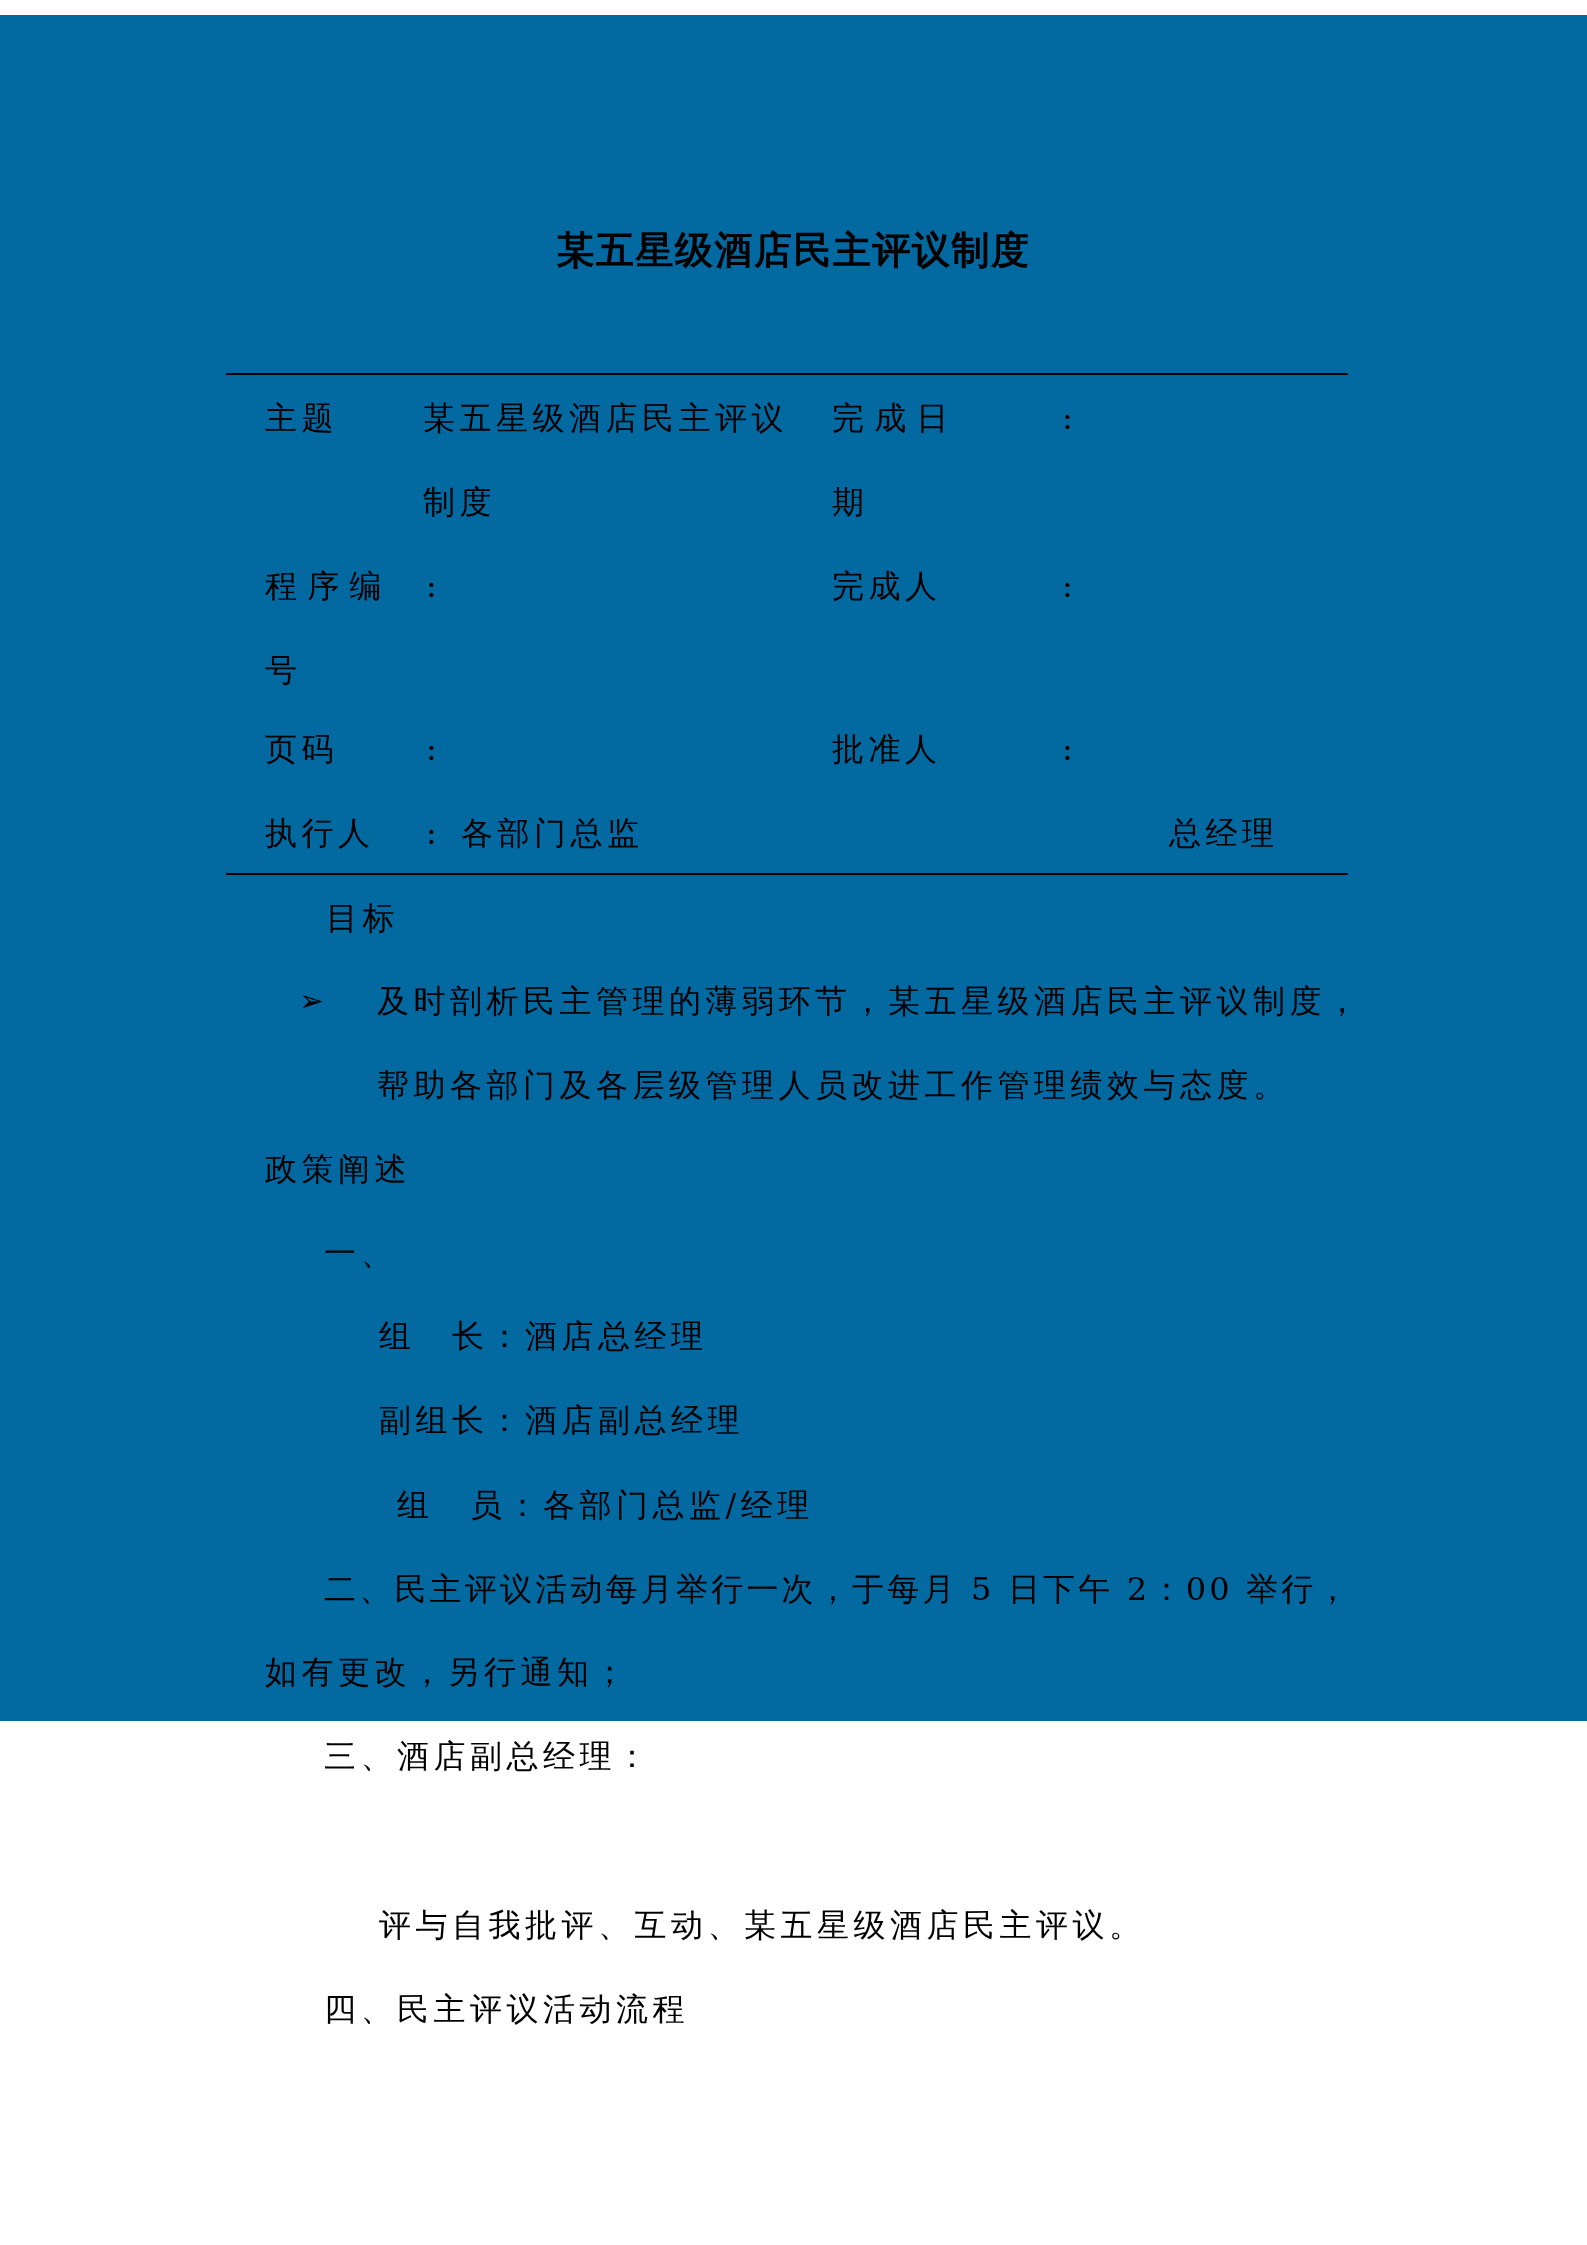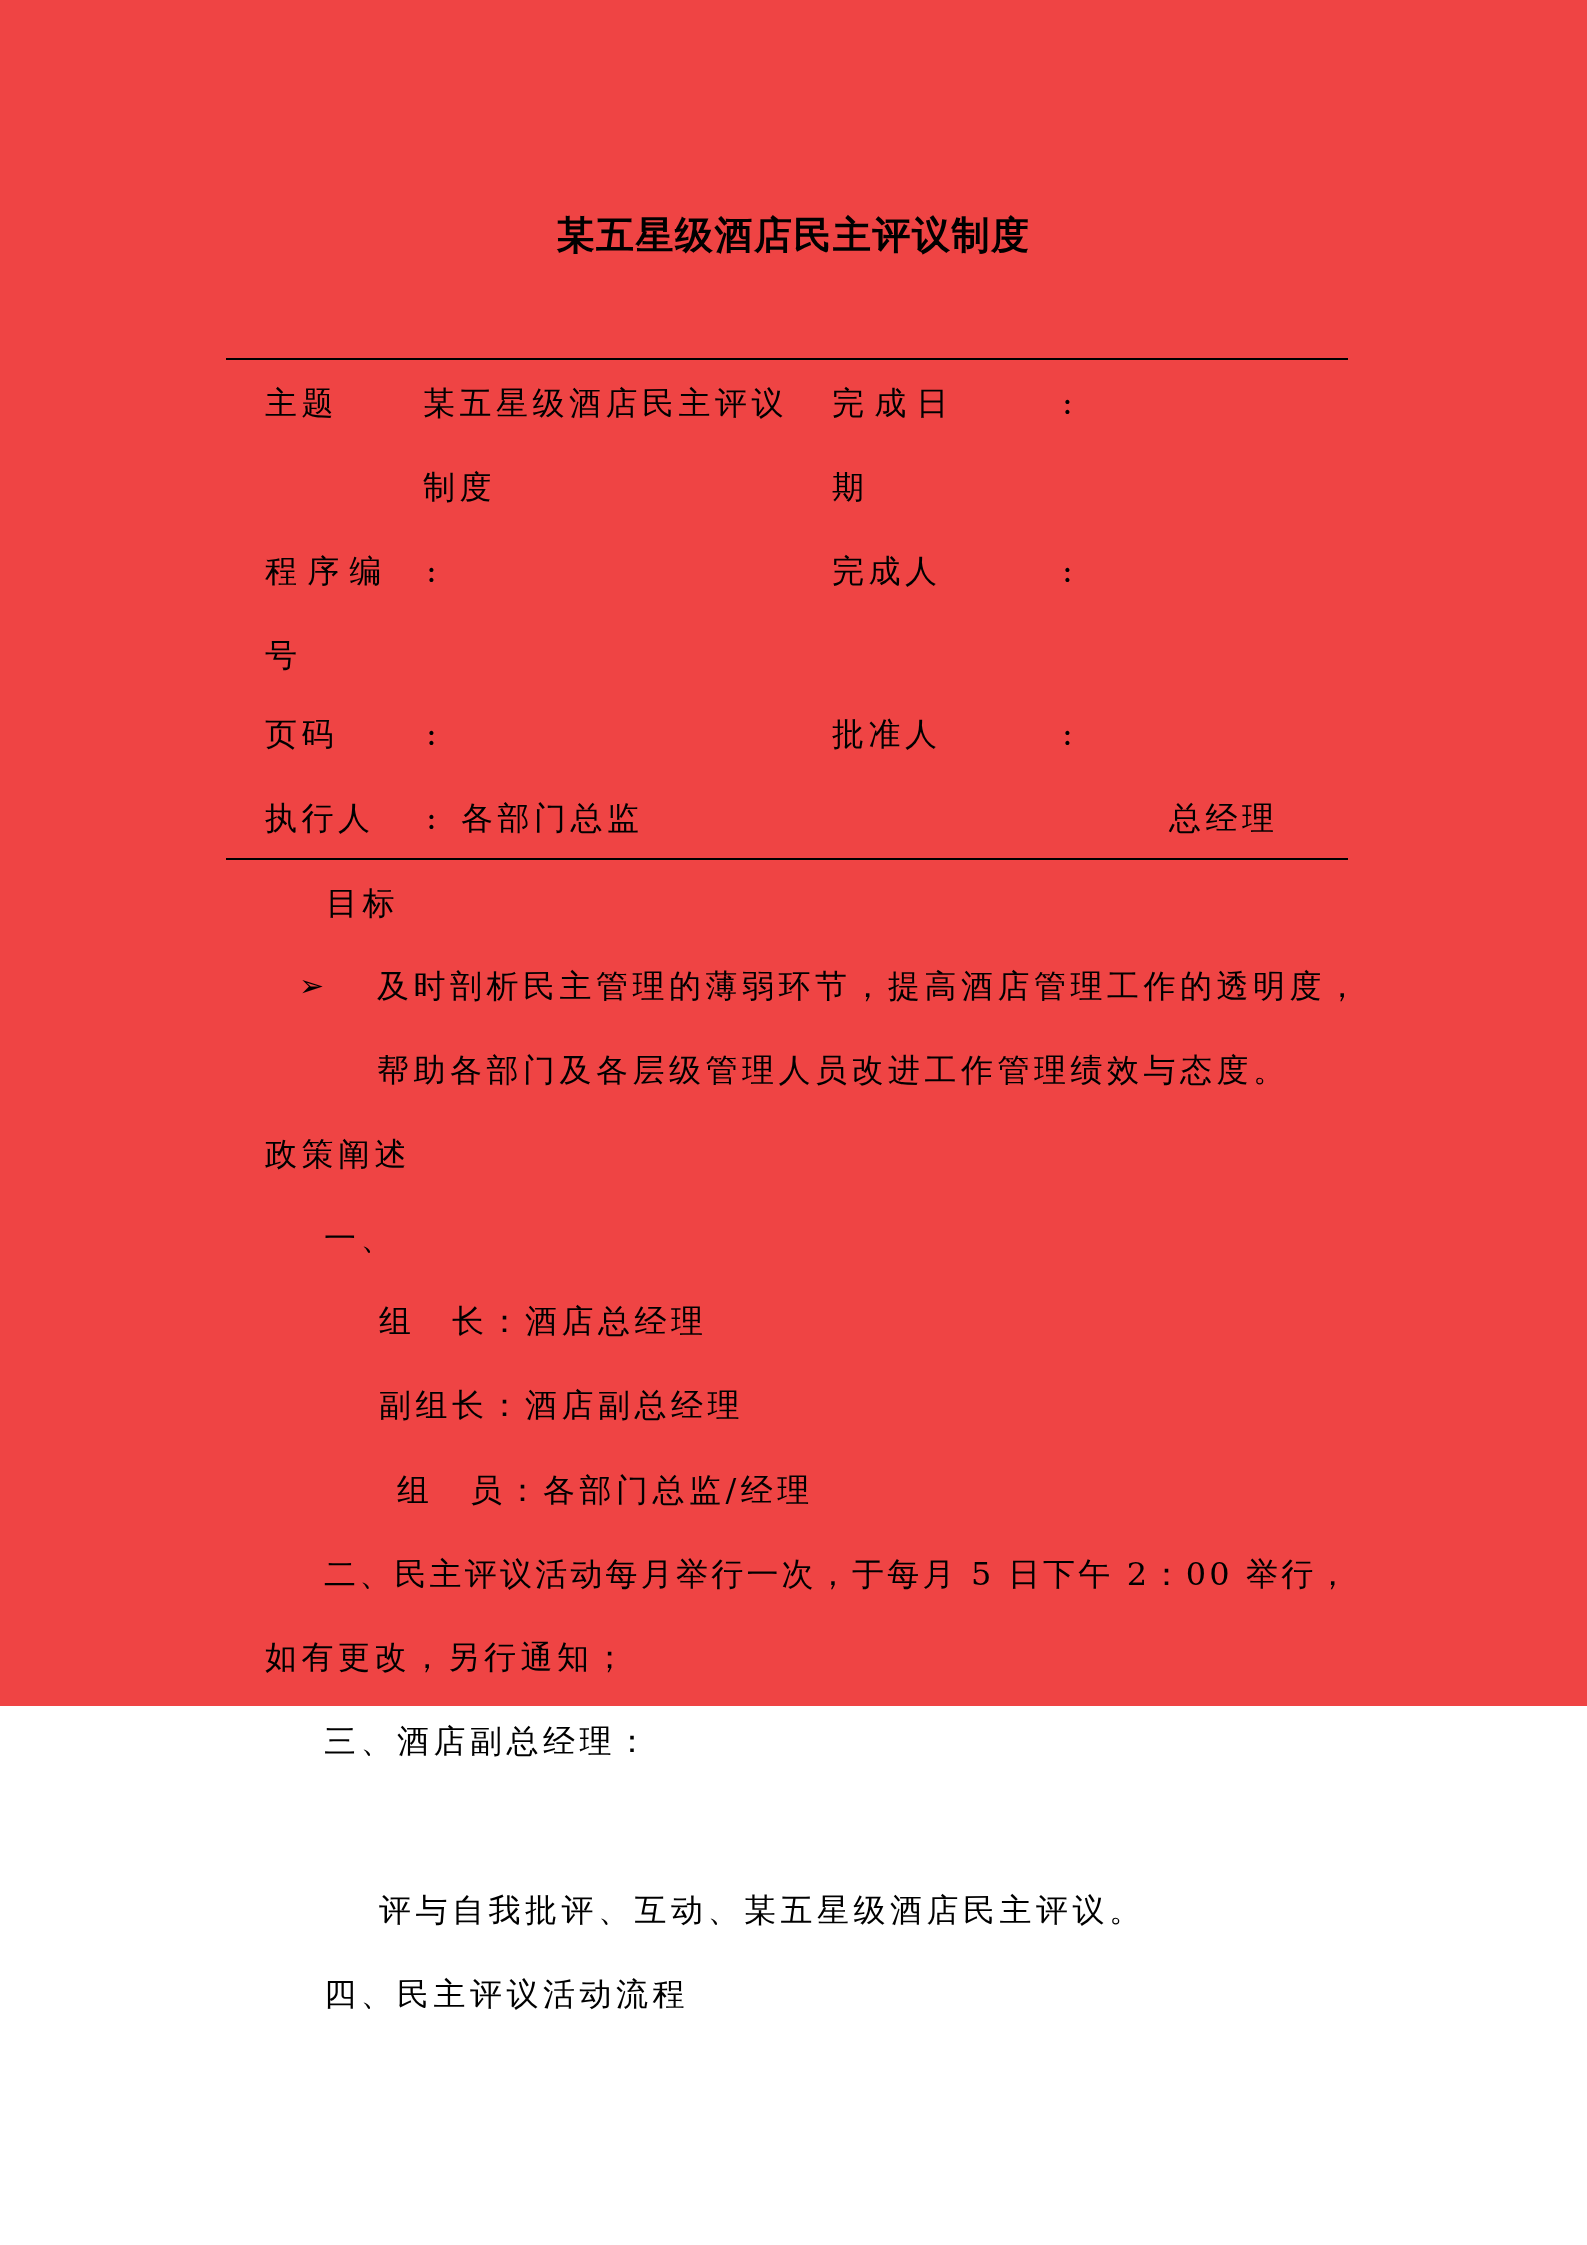--- a/index.html
+++ b/index.html
@@ -1,18 +1,18 @@
 <!DOCTYPE html>
 <html><head>
 <meta charset="utf-8">
 <style>
   html, body { margin: 0; padding: 0; background: #ffffff; }
   body { width: 1587px; height: 2245px; position: relative; overflow: hidden;
          font-family: "DejaVu Serif", "Liberation Serif", serif; color: #000; }
-  .page { position: absolute; left: 0; top: 0; width: 1587px; height: 1706px; background: #ef4444; }
+  .page { position: absolute; left: 0; top: 15px; width: 1587px; height: 1706px; background: #0369a1; }
   .title { position: absolute; left: 0; width: 1587px; top: 212px; text-align: center;
            font-family: "DejaVu Sans", "Liberation Sans", sans-serif; font-weight: bold;
            font-size: 38px; letter-spacing: 1.5px; line-height: 46px; }
   .rule { position: absolute; left: 226px; width: 1122px; height: 0; border-top: 2px solid #000; }
   .t { position: absolute; font-size: 32px; line-height: 40px; letter-spacing: 4.5px; white-space: nowrap; margin-left: 24px; }
   .bullet { position: absolute; font-size: 30px; line-height: 40px; font-family: "DejaVu Sans", sans-serif; }
 </style>
 </head>
 <body>
 
@@ -44,21 +44,21 @@
     <span class="t" style="left:241px; top:798px">执行人</span>
     <span class="t" style="left:402px; top:798px">:</span>
     <span class="t" style="left:437px; top:798px">各部门总监</span>
     <span class="t" style="left:1145px; top:798px">总经理</span>
   </div>
 
   <div class="rule" style="top:858px"></div>
 
   <span class="t" style="left:302px; top:883px">目标</span>
   <span class="bullet" style="left:299px; top:966px">➢</span>
-  <span class="t" style="left:353px; top:966px">及时剖析民主管理的薄弱环节，提高酒店管理工作的透明度，</span>
+  <span class="t" style="left:353px; top:966px">及时剖析民主管理的薄弱环节，某五星级酒店民主评议制度，</span>
   <span class="t" style="left:353px; top:1050px">帮助各部门及各层级管理人员改进工作管理绩效与态度。</span>
 
   <span class="t" style="left:241px; top:1134px">政策阐述</span>
 
   <span class="t" style="left:300px; top:1218px">一、</span>
   <span class="t" style="left:355px; top:1301px">组　长：酒店总经理</span>
   <span class="t" style="left:355px; top:1385px">副组长：酒店副总经理</span>
   <span class="t" style="left:373px; top:1470px">组　员：各部门总监/经理</span>
 
   <span class="t" style="left:300px; top:1554px; letter-spacing:3.2px">二、民主评议活动每月举行一次，于每月 5 日下午 2：00 举行，</span>

